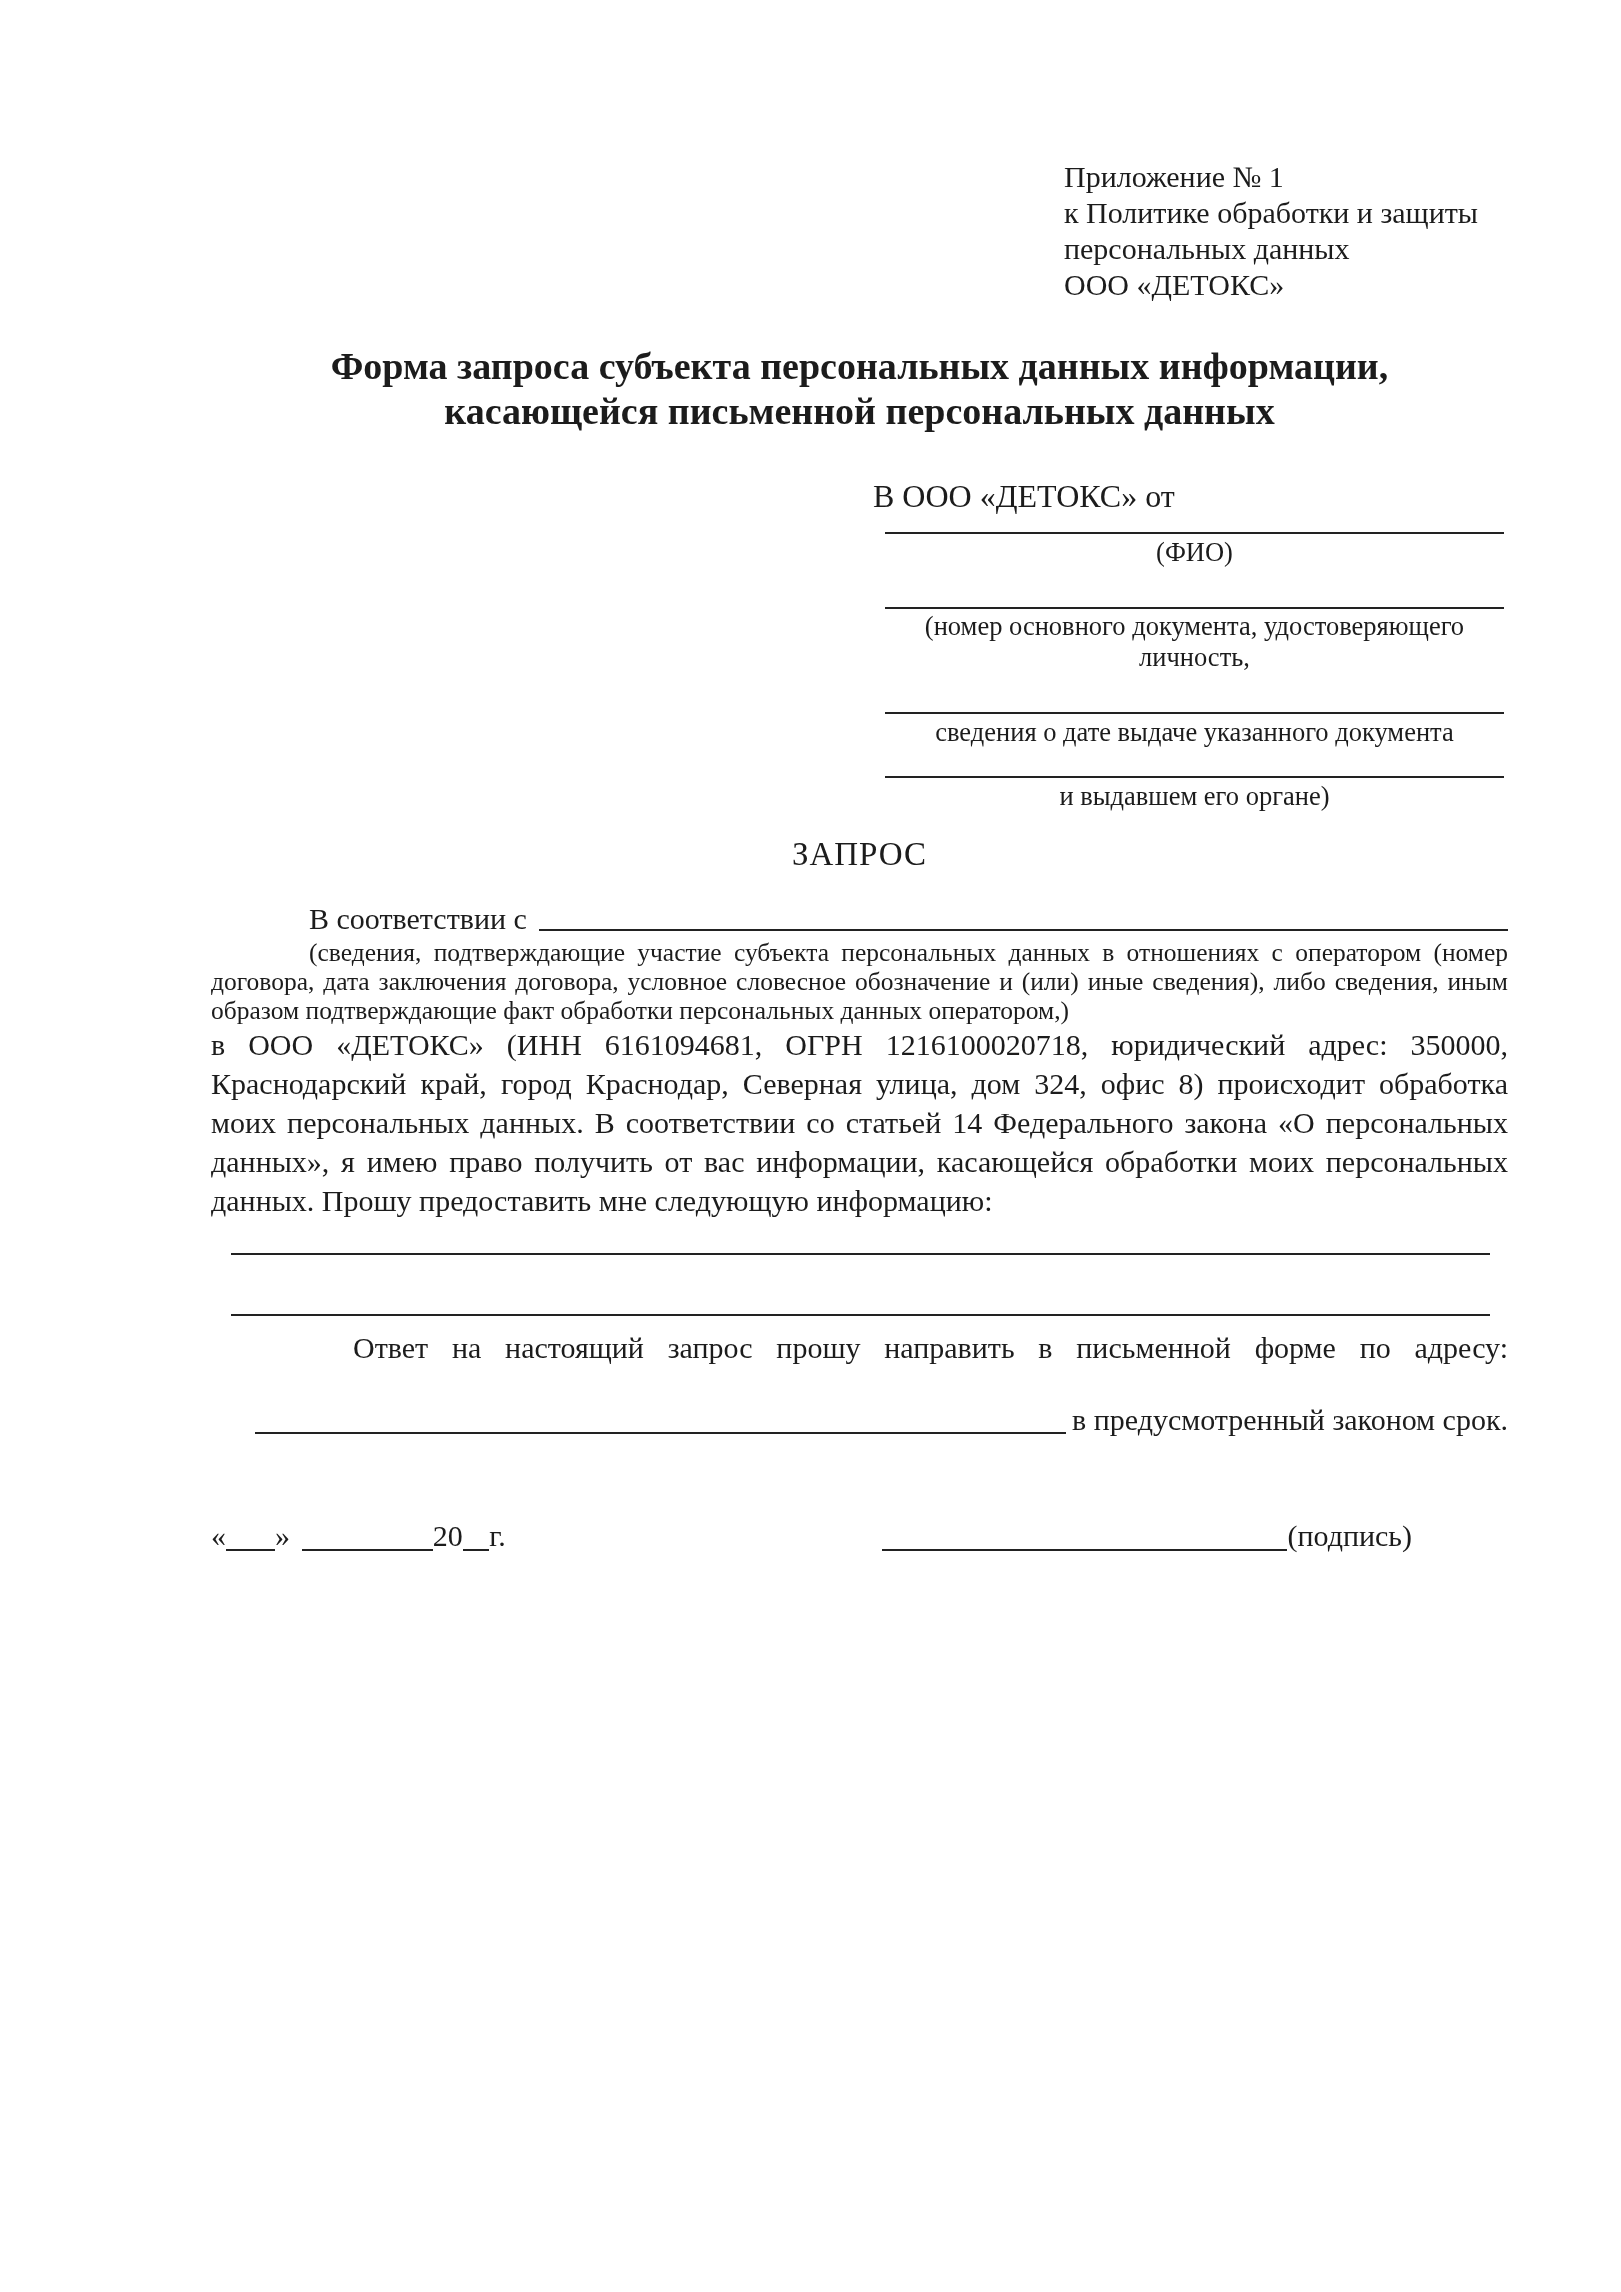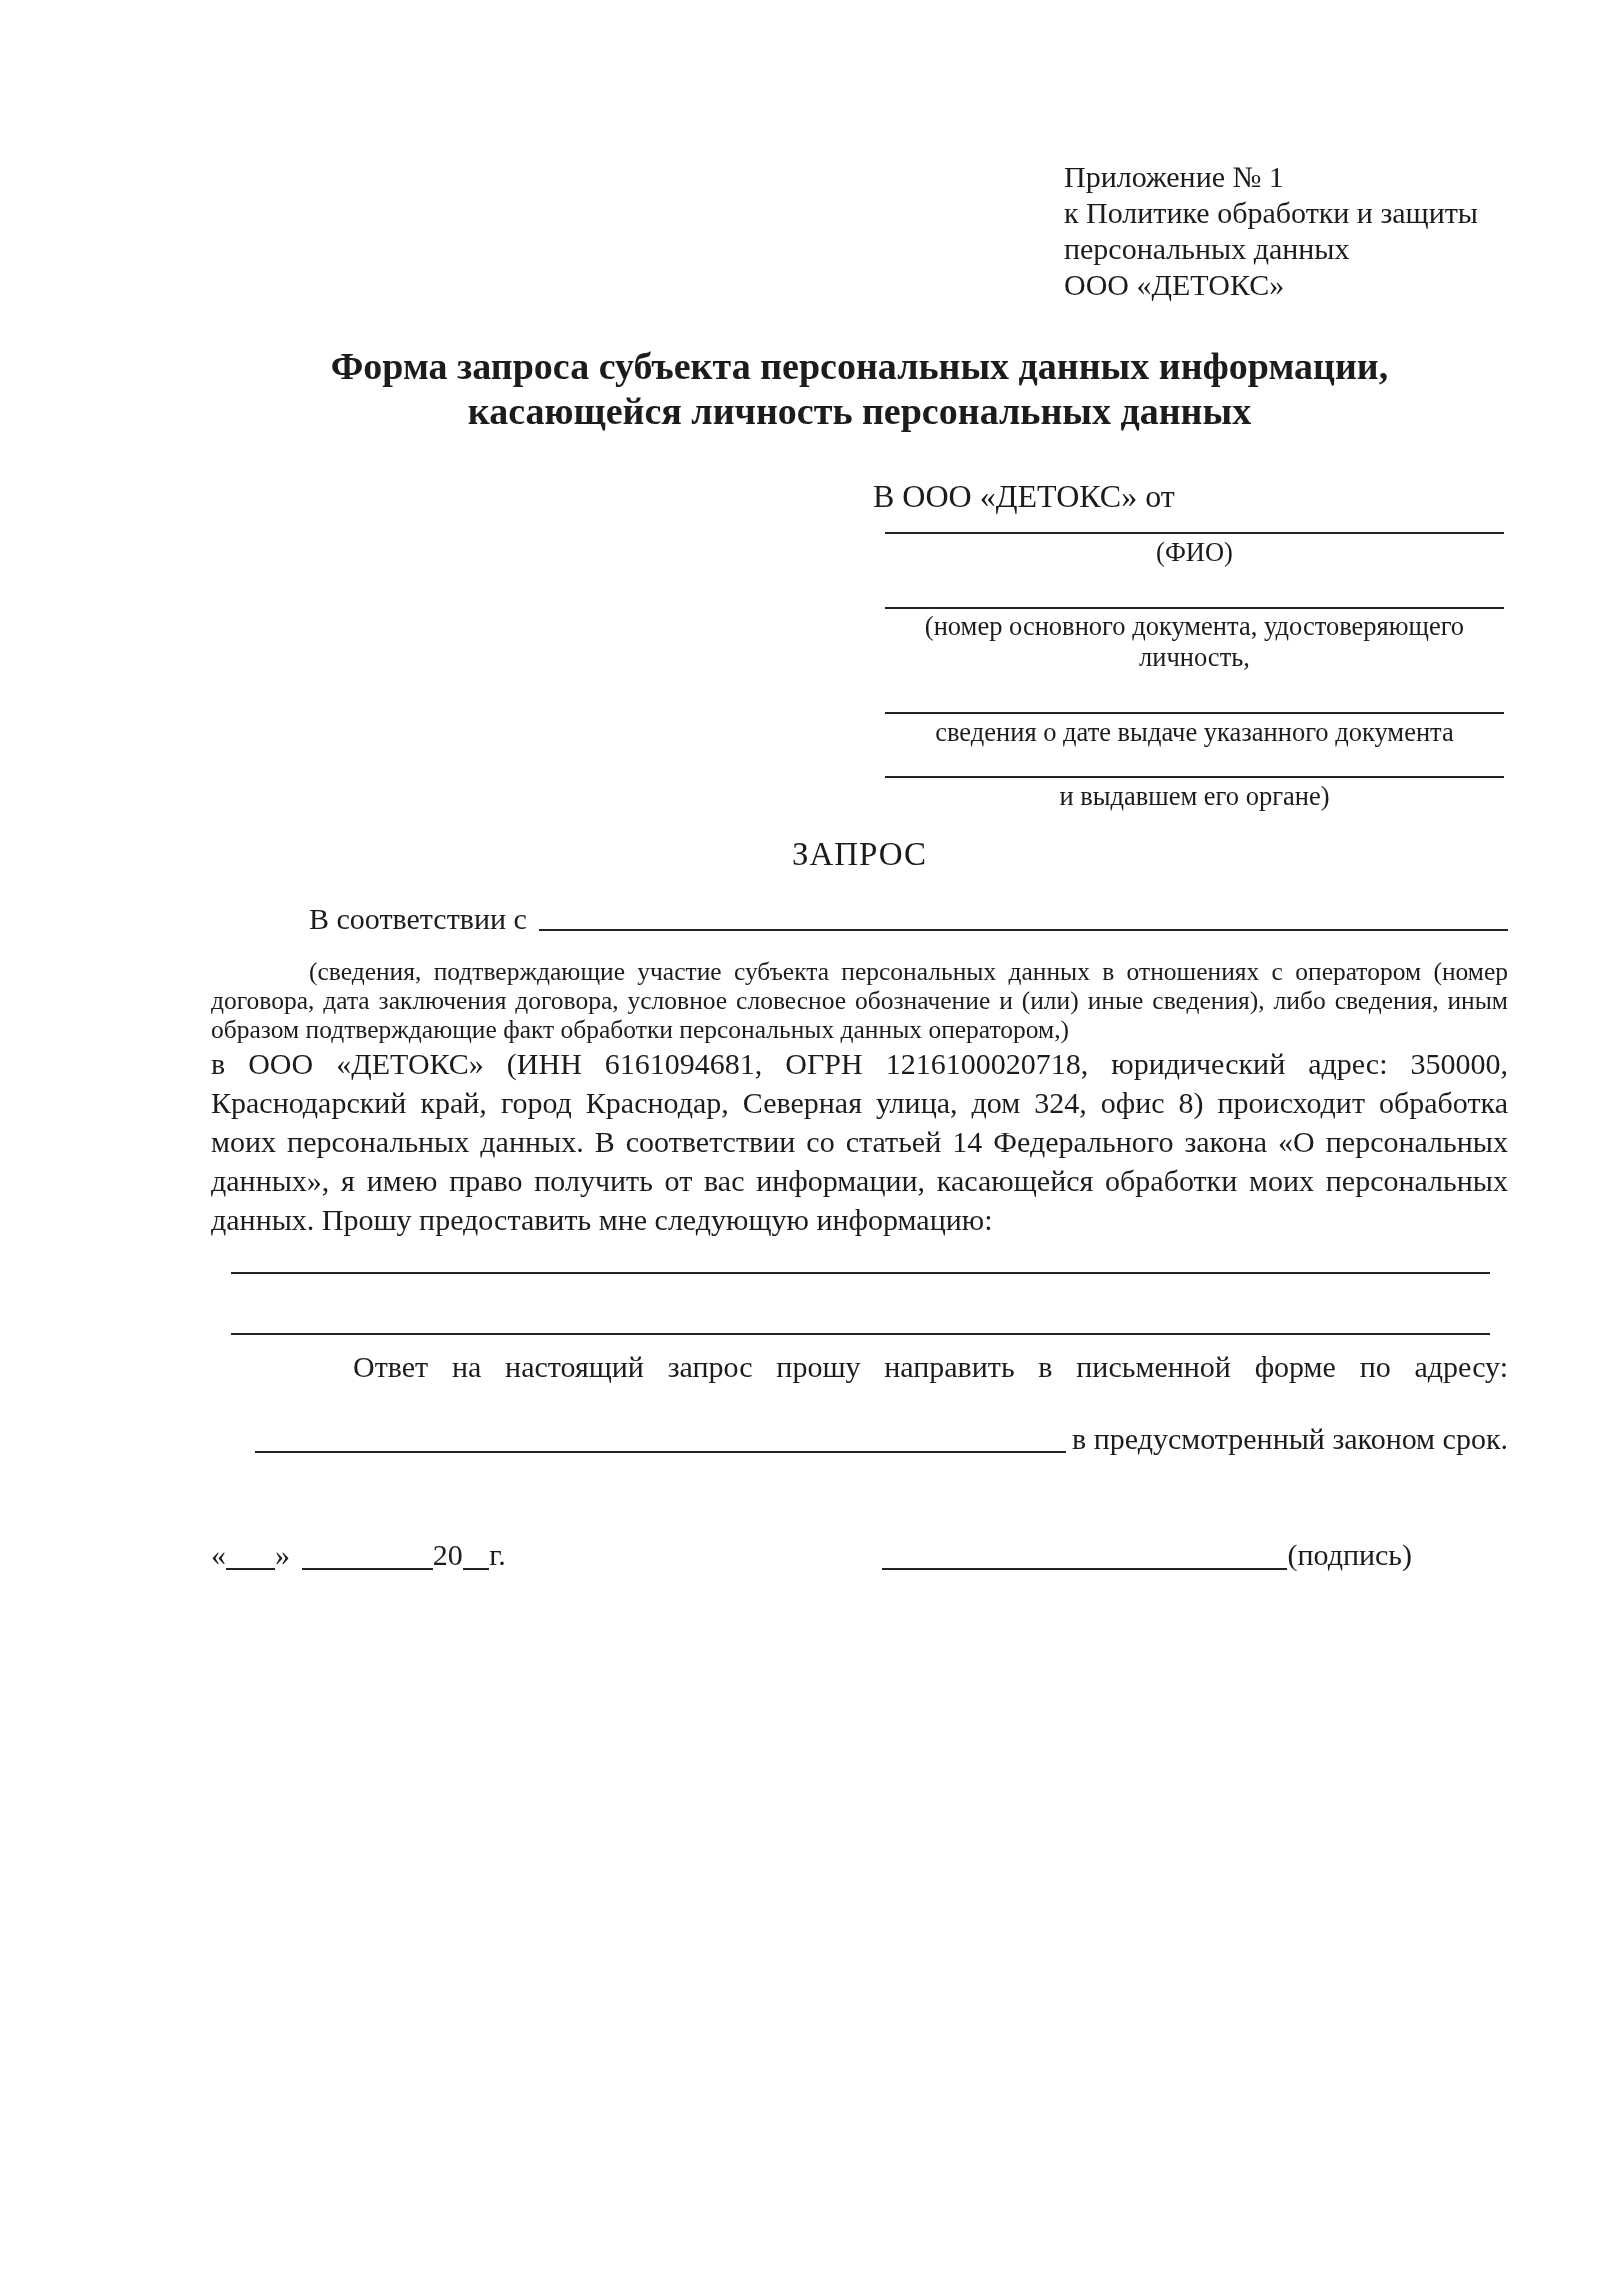--- a/index.html
+++ b/index.html
@@ -50,21 +50,21 @@
     font-size: 30px;
     line-height: 39px;
     display: flex;
     align-items: stretch;
     padding-left: 98px;
   }
   .accordance .label { white-space: nowrap; }
   .fill-rule { flex: 1 1 auto; border-bottom: 2.9px solid #222222; margin-left: 11.8px; margin-bottom: 6.9px; }
 
   .footnote {
-    margin-top: 19px;
+    margin-top: 0;
     font-size: 25.5px;
     line-height: 29px;
     text-align: justify;
     text-indent: 98px;
   }
 
   .body-par {
     margin-top: 0;
     font-size: 30px;
     line-height: 39px;
@@ -119,21 +119,21 @@
 
   <div class="appendix">
     <div>Приложение № 1</div>
     <div>к Политике обработки и защиты</div>
     <div>персональных данных</div>
     <div>ООО «ДЕТОКС»</div>
   </div>
 
   <div class="doc-title">
     <div>Форма запроса субъекта персональных данных информации,</div>
-    <div>касающейся личность персональных данных</div>
+    <div>касающейся письменной персональных данных</div>
   </div>
 
   <div class="addressee">В ООО «ДЕТОКС» от</div>
 
   <div class="fio-block">
     <div class="field first">
       <div class="rule"></div>
       <div class="field-caption">(ФИО)</div>
     </div>
     <div class="field">

